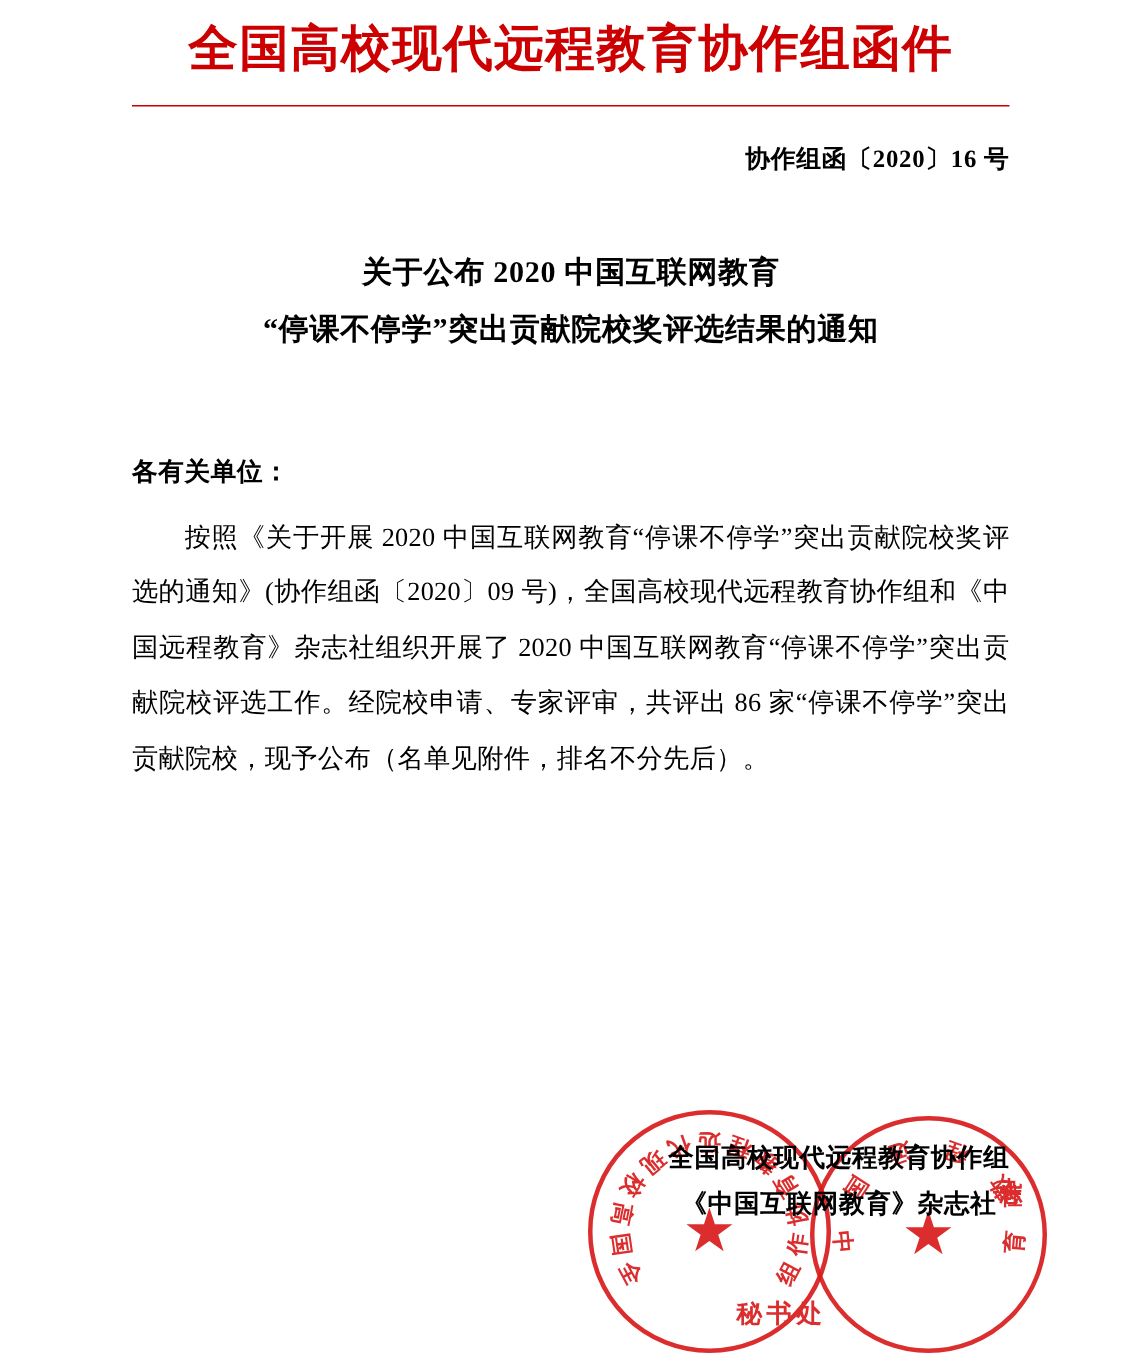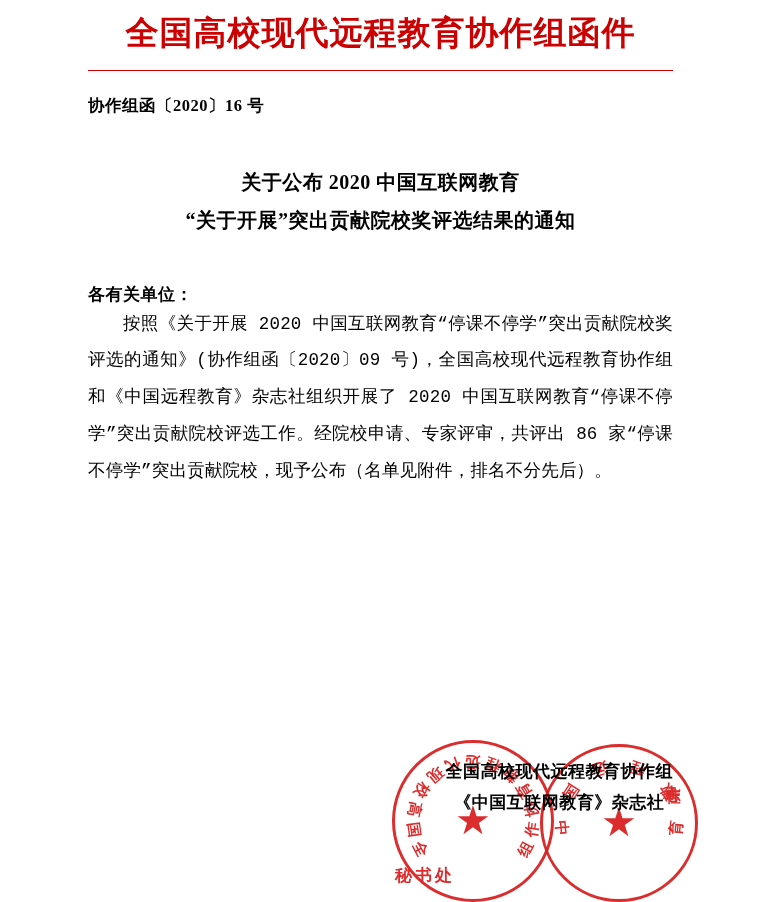--- a/index.html
+++ b/index.html
@@ -32,44 +32,44 @@
     letter-spacing: 1px;
     line-height: 1.2;
     white-space: nowrap;
   }
   .header-rule {
     margin-top: 16px;
     border-top: 1.5px solid #cc0000;
     width: 100%;
   }
   .doc-number {
-    text-align: left;
+    text-align: right;
     font-weight: bold;
     font-size: 16.5px;
     margin-top: 24px;
     letter-spacing: 0.5px;
   }
   .subject {
     text-align: center;
     margin-top: 46px;
   }
   .subject-line {
     font-weight: bold;
     font-size: 20px;
     line-height: 1.9;
     letter-spacing: 0.5px;
   }
   .salutation {
-    margin-top: 44px;
+    margin-top: 64px;
     font-weight: bold;
     font-size: 17px;
     letter-spacing: 0.5px;
   }
   .body-text {
-    font-family: Liberation Mono, monospace;
+    margin-top: 14px;
   }
   .para {
     font-size: 17.5px;
     line-height: 2.1;
     text-align: justify;
     text-justify: inter-ideograph;
     text-indent: 2em;
     margin: 0 0 10px 0;
     letter-spacing: 0.2px;
   }
@@ -116,21 +116,21 @@
     transform: translate(-50%, -50%);
     font-size: 40px;
     color: #d81c1c;
     line-height: 1;
   }
   .seal-bottom-text {
     position: absolute;
     left: 0;
     right: 0;
     bottom: 12px;
-    text-align: left;
+    text-align: right;
     font-size: 17px;
     font-weight: bold;
     letter-spacing: 3px;
   }
   .arc-char {
     position: absolute;
     left: 50%;
     top: 50%;
     font-size: 15px;
     font-weight: bold;
@@ -154,21 +154,21 @@
 
   <div class="doc-header">
     <div class="doc-title">全国高校现代远程教育协作组函件</div>
     <div class="header-rule"></div>
   </div>
 
   <div class="doc-number">协作组函〔2020〕16 号</div>
 
   <div class="subject">
     <div class="subject-line">关于公布 2020 中国互联网教育</div>
-    <div class="subject-line">“关于开展”突出贡献院校奖评选结果的通知</div>
+    <div class="subject-line">“停课不停学”突出贡献院校奖评选结果的通知</div>
   </div>
 
   <div class="salutation">各有关单位：</div>
 
   <div class="body-text">
     <p class="para">按照《关于开展 2020 中国互联网教育“停课不停学”突出贡献院校奖评选的通知》(协作组函〔2020〕09 号)，全国高校现代远程教育协作组和《中国远程教育》杂志社组织开展了 2020 中国互联网教育“停课不停学”突出贡献院校评选工作。经院校申请、专家评审，共评出 86 家“停课不停学”突出贡献院校，现予公布（名单见附件，排名不分先后）。</p>
   </div>
 
   <div class="seal seal-left">
     <div class="arc-container">

